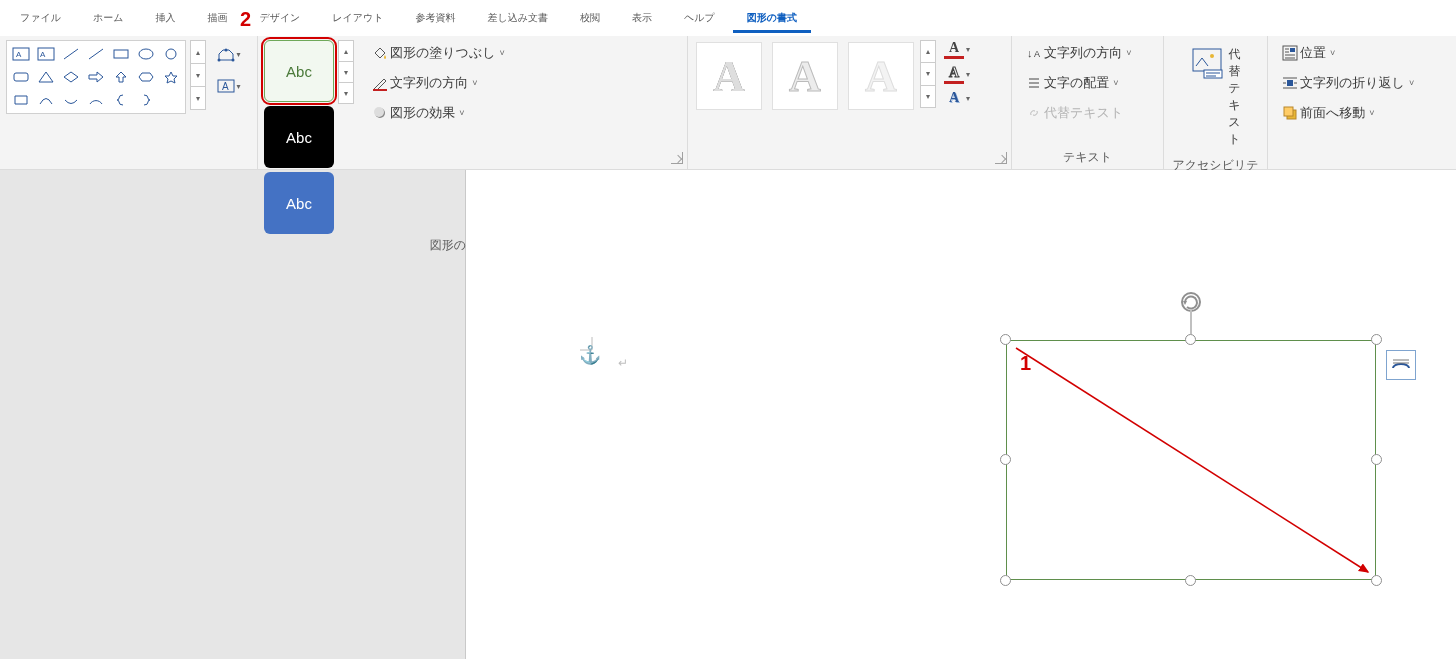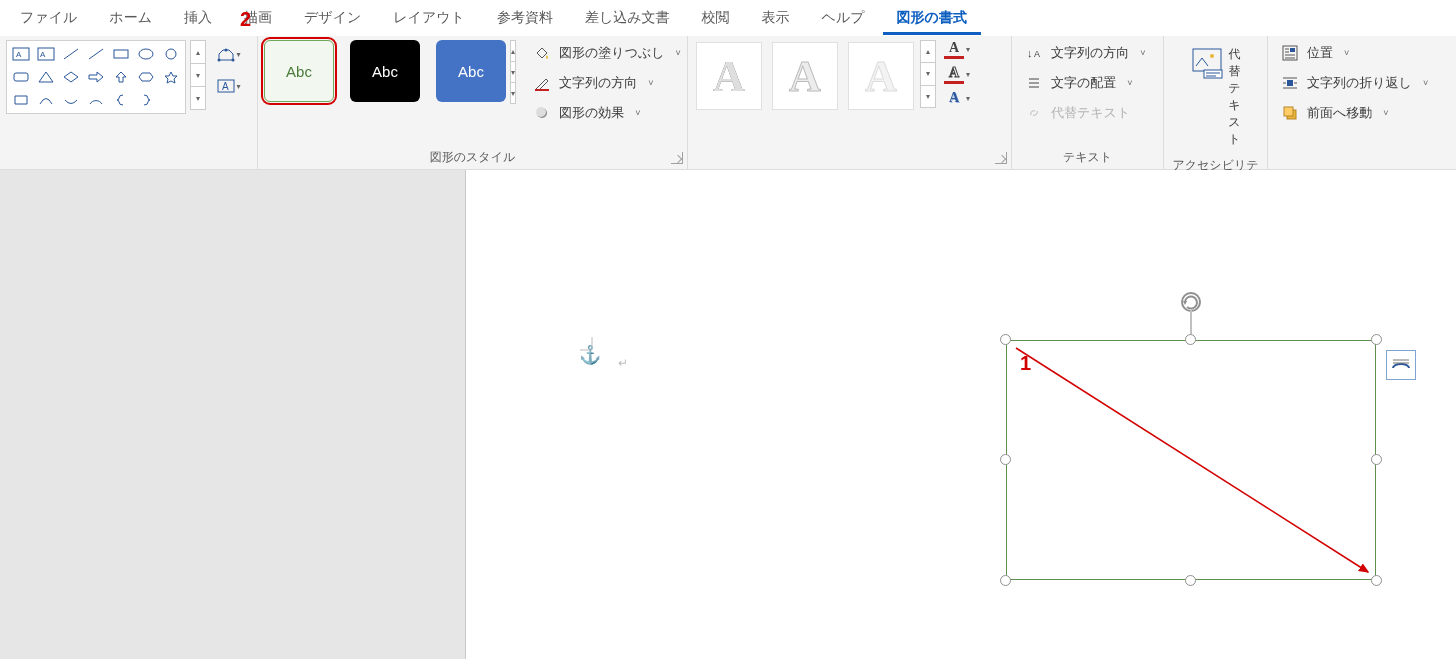--- a/index.html
+++ b/index.html
@@ -16,21 +16,21 @@
   align-items: center;
   height: 36px;
   background: #fff;
   padding: 0 6px;
   gap: 4px;
 }
 .tab {
   padding: 8px 14px;
   color: #595959;
   cursor: pointer;
-  font-size: 14px;
+  font-size: 10px;
 }
 .tab.active {
   color: #0f5fc0;
   font-weight: 600;
   border-bottom: 3px solid #0f5fc0;
   padding-bottom: 5px;
 }
 .ribbon {
   display: flex;
   background: #f4f4f4;
@@ -87,34 +87,34 @@
 .spinner .sp:last-child{border:none;}
 .mini-col { display:flex; flex-direction:column; gap:4px; padding-left:4px;}
 .mini-btn {
   width: 30px; height: 28px; display:flex; align-items:center; justify-content:center;
   border:1px solid transparent;
   color:#2b579a; font-size:14px;
 }
 .mini-btn .drop { font-size:8px; color:#666; margin-left:1px;}
 
 
-.styles-gallery { display:flex; gap:16px; align-items:center; }
+.styles-gallery { display:flex; gap:4px; align-items:center;flex-direction:column; }
 .style-thumb {
   width: 70px; height: 62px; border-radius: 6px;
   display:flex; align-items:center; justify-content:center;
   font-size: 15px;
 }
 .st1 { background:#f2f8f0; border:1px solid #6fa85a; color:#4b7a3a; }
 .st2 { background:#000; color:#fff; }
 .st3 { background:#4472c4; color:#fff; }
 .red-highlight { outline: 2.5px solid #d20000; outline-offset: 1px; }
 
 .buttons-col { display:flex; flex-direction:column; gap:4px; padding-left:6px;}
 .ribbon-cmd {
-  display:flex; align-items:center; gap:9px;
+  display:flex; align-items:center; gap:2px;
   padding: 4px 8px; cursor:pointer; white-space:nowrap;
   font-size:13px; color:#3b3b3b;
 }
 .ribbon-cmd .ic { width:16px; height:16px; display:inline-flex; align-items:center; justify-content:center;}
 .ribbon-cmd .drop { font-size:9px; color:#666; margin-left:2px;}
 .ribbon-cmd.disabled { color:#b4b4b4; }
 
 
 .wordart-gallery { display:flex; gap:10px; align-items:center; padding:2px;}
 .wa-thumb {

